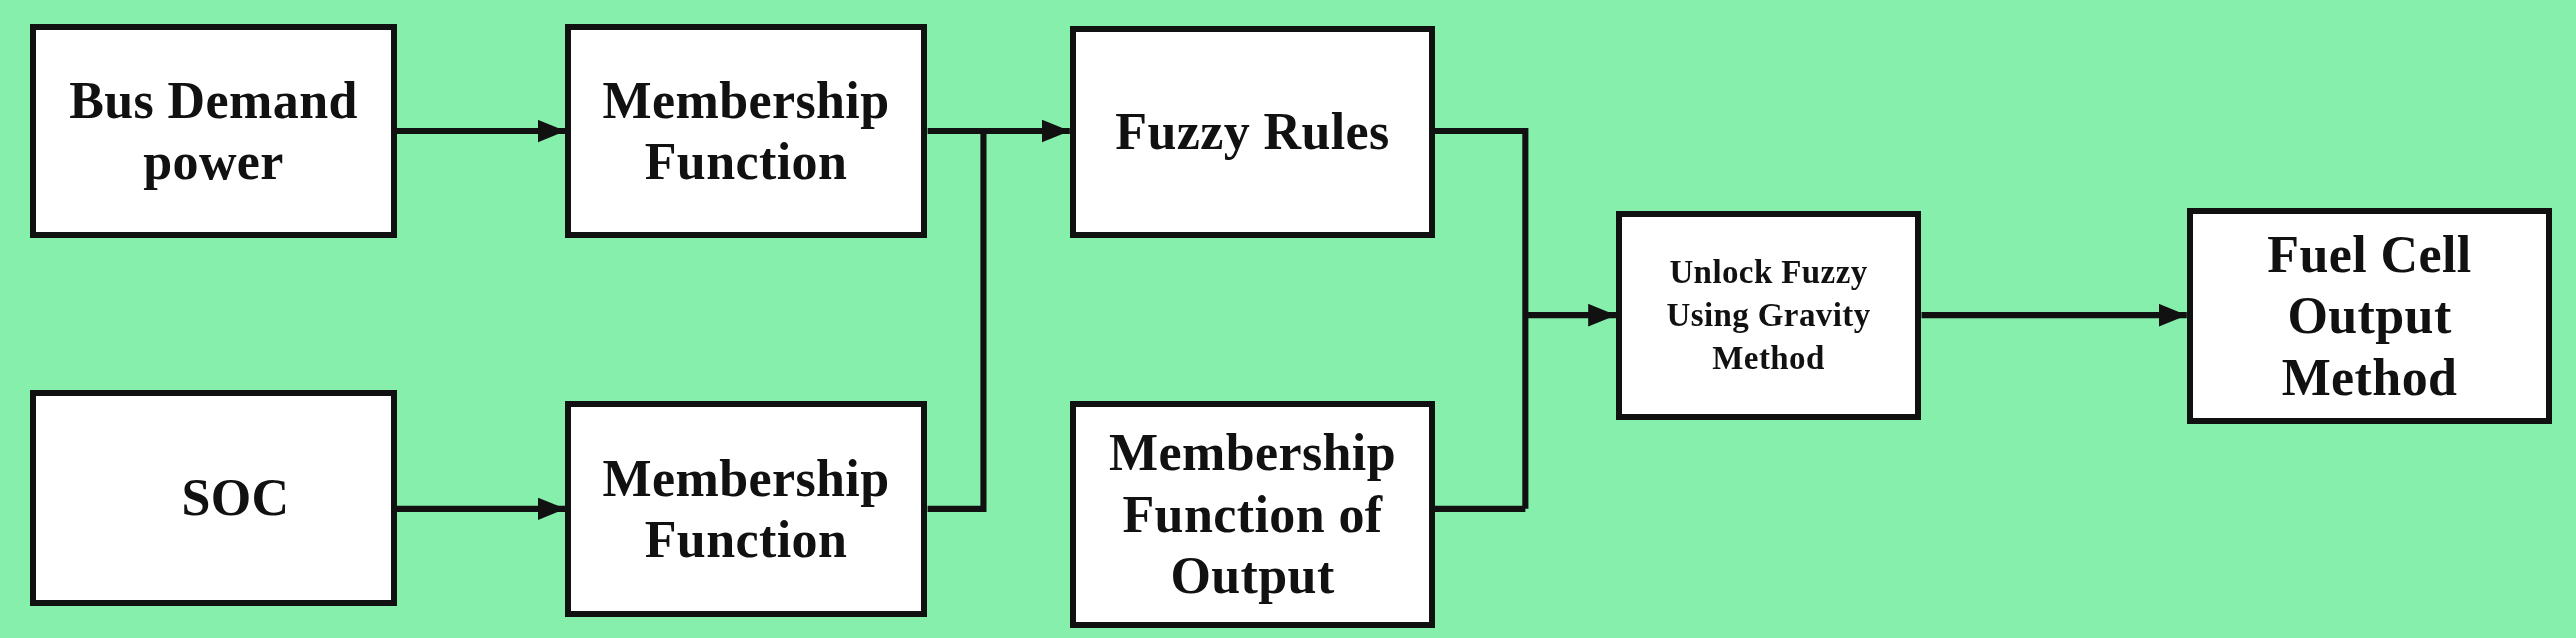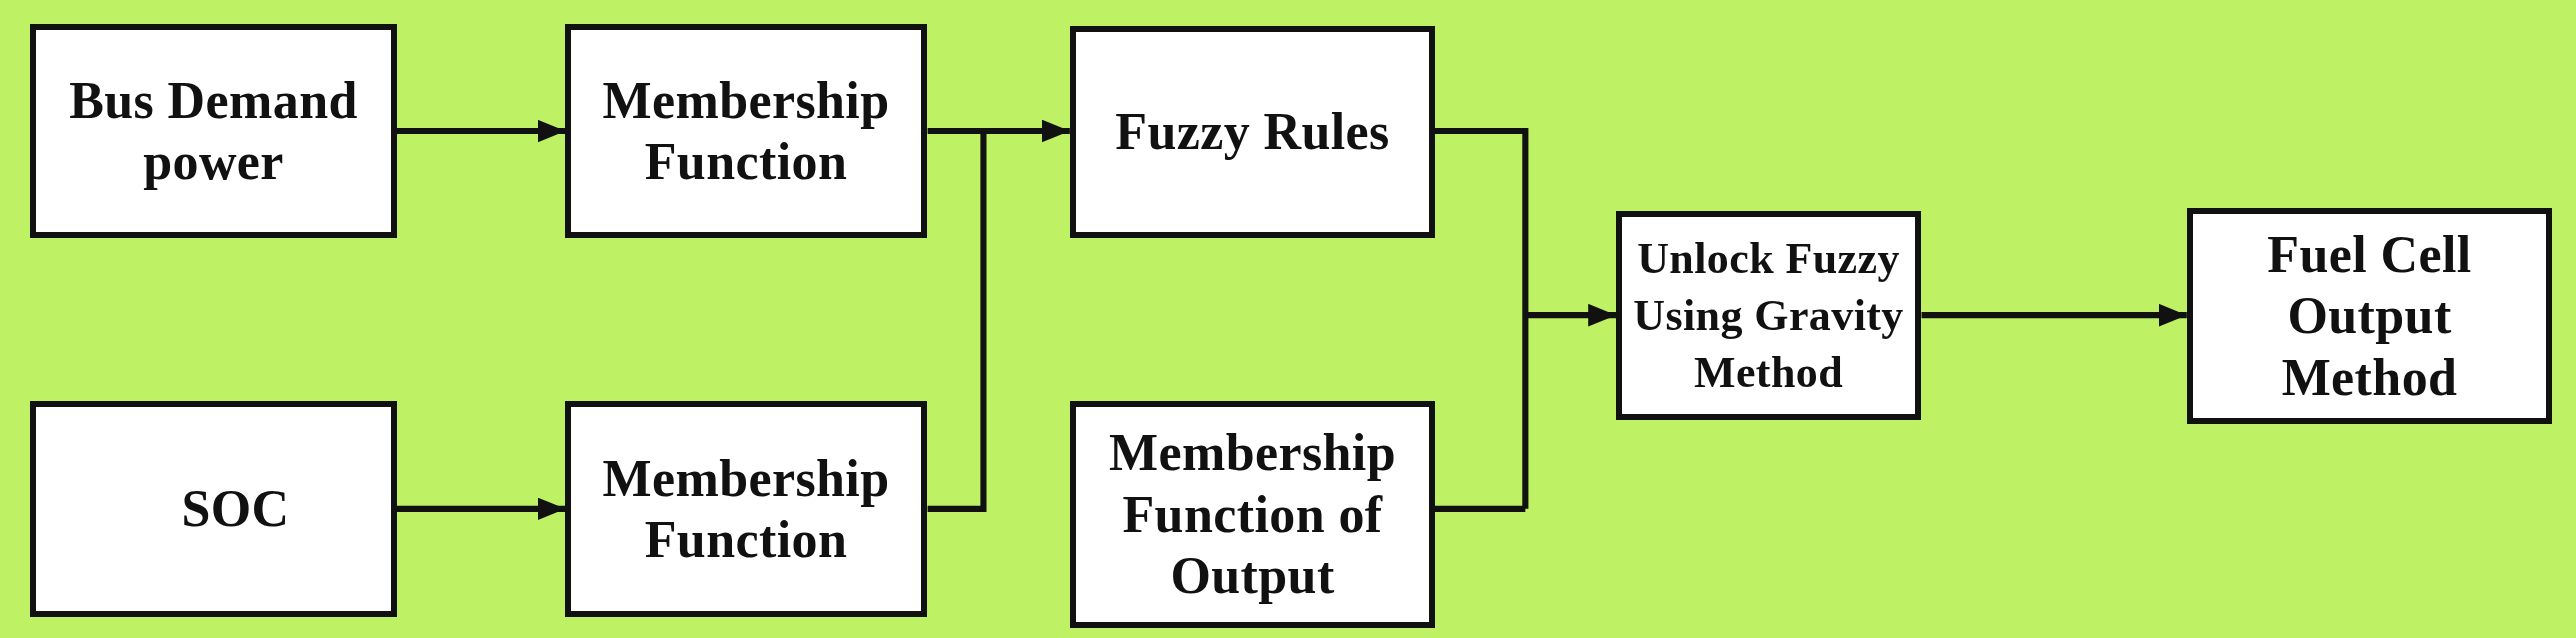--- a/index.html
+++ b/index.html
@@ -7,21 +7,21 @@
     padding: 0;
     background: #ffffff;
     width: 2576px;
     height: 639px;
     overflow: hidden;
   }
   #diagram {
     position: relative;
     width: 2576px;
     height: 639px;
-    background: #bef264;
+    background: #86efac;
     font-family: "Liberation Serif", "DejaVu Serif", serif;
   }
   #connector-layer {
     position: absolute;
     left: 0;
     top: 0;
     width: 2576px;
     height: 639px;
   }
   .box {
@@ -38,21 +38,21 @@
     display: block;
     white-space: pre-line;
     font-weight: bold;
     font-size: 52px;
     line-height: 1.18;
     color: #111111;
     letter-spacing: 0.4px;
   }
   
   [data-name="box-unlock-fuzzy-gravity"] .box-label {
-    font-size: 44px;
+    font-size: 33px;
     line-height: 1.3;
   }
   #arrowhead path {
     fill: #111111;
   }
 </style>
 </head>
 <body>
 
 <div id="diagram" data-name="fuzzy-logic-block-diagram">
@@ -72,21 +72,21 @@
       <polyline points="1644,583 1748,583" fill="none" stroke="#111111" stroke-width="7" stroke-linejoin="miter" data-name="connector-membership-function-of-output-to-right-junction"></polyline>
       <polyline points="1748,361 1852,361" fill="none" stroke="#111111" stroke-width="7" stroke-linejoin="miter" marker-end="url(#arrowhead)" data-name="connector-right-junction-to-unlock-fuzzy-gravity"></polyline>
       <polyline points="2202,361 2506,361" fill="none" stroke="#111111" stroke-width="7" stroke-linejoin="miter" marker-end="url(#arrowhead)" data-name="connector-unlock-fuzzy-gravity-to-fuel-cell-output-power"></polyline>
     </svg>
 
   <div class="box" data-name="box-bus-demand-power" style="left: 30px; top: 24.4px; width: 367px; height: 214px;">
     <span class="box-label" data-name="box-bus-demand-power-label">Bus Demand
 power</span>
   </div>
 
-  <div class="box" data-name="box-soc" style="left: 30px; top: 401px; width: 367px; height: 216px; padding-left: 44px;">
+  <div class="box" data-name="box-soc" style="left: 30px; top: 390px; width: 367px; height: 216px; padding-left: 44px;">
     <span class="box-label" data-name="box-soc-label">SOC</span>
   </div>
 
   <div class="box" data-name="box-membership-function-input1" style="left: 565px; top: 24.4px; width: 362px; height: 214px;">
     <span class="box-label" data-name="box-membership-function-input1-label">Membership
 Function</span>
   </div>
 
   <div class="box" data-name="box-membership-function-input2" style="left: 565px; top: 401px; width: 362px; height: 216px;">
     <span class="box-label" data-name="box-membership-function-input2-label">Membership

